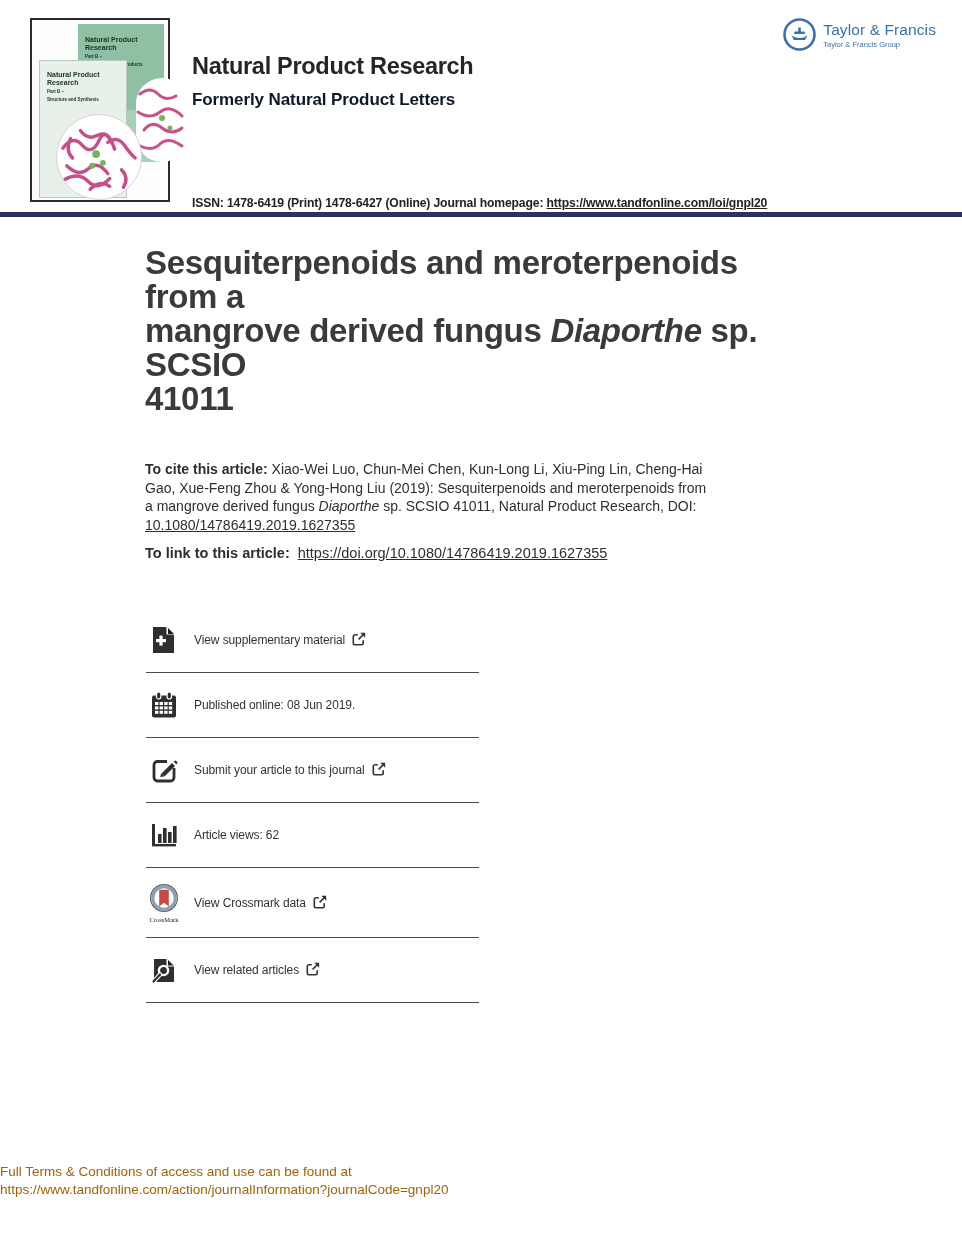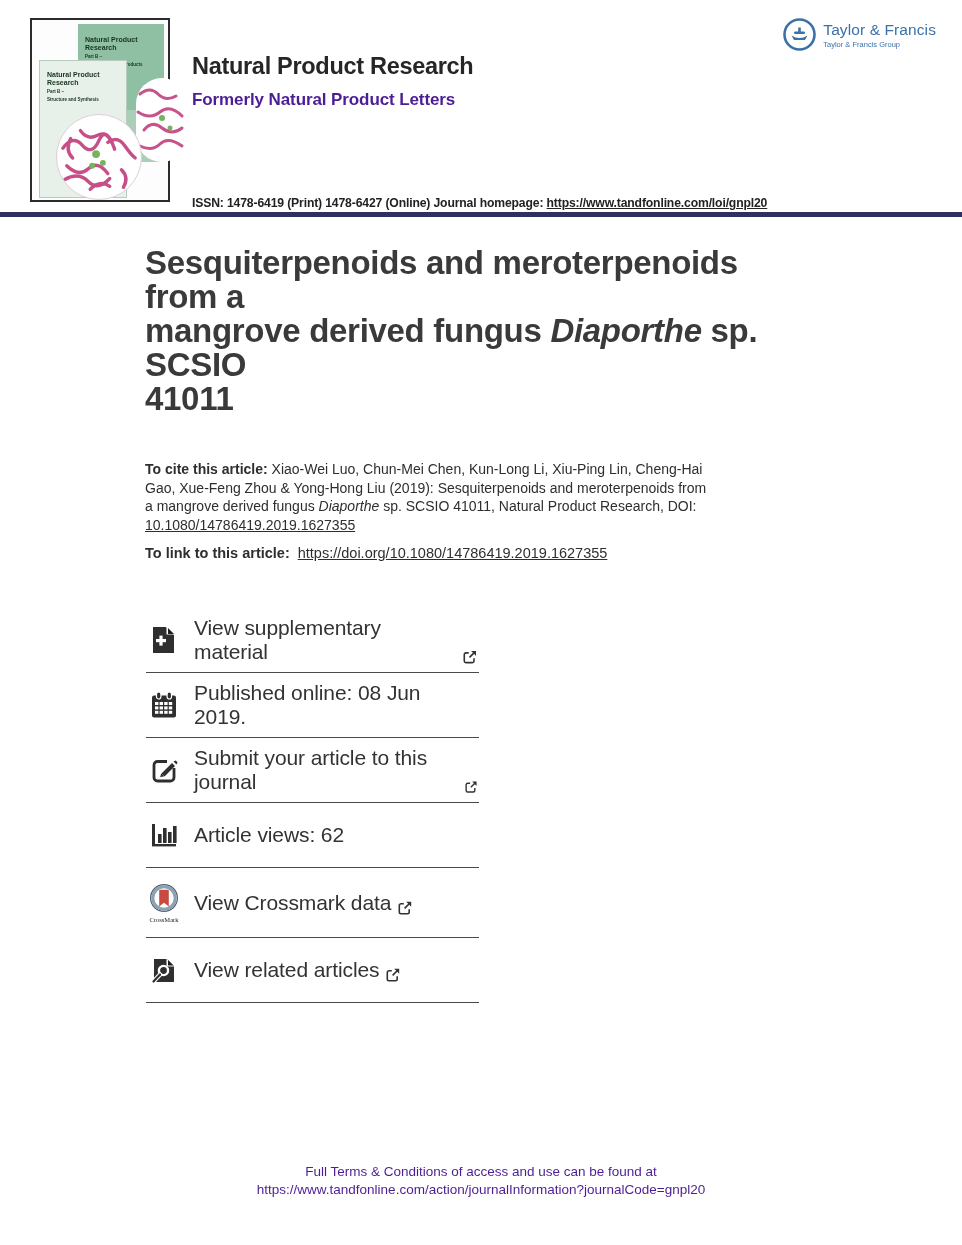--- a/index.html
+++ b/index.html
@@ -47,21 +47,21 @@
   .tf-text .tf-name { font-size: 15.5px; color: #3a72a8; font-weight: 500; letter-spacing: 0.1px; }
   .tf-text .tf-group { font-size: 7.5px; color: #3a72a8; margin-top: 1px; }
 
   
   .journal-title {
     position: absolute; left: 192px; top: 45px;
     font-size: 23.5px; font-weight: 700; color: #262626; letter-spacing: -0.3px;
   }
   .journal-subtitle {
     position: absolute; left: 192px; top: 82px;
-    font-size: 17px; font-weight: 700; color: #4c1d95; letter-spacing: -0.1px;
+    font-size: 17px; font-weight: 700; color: #0f172a; letter-spacing: -0.1px;
   }
   .issn-line {
     position: absolute; left: 192px; top: 188px;
     font-size: 12.2px; font-weight: 700; color: #222; letter-spacing: -0.15px;
     white-space: nowrap;
   }
   .issn-line a { color: #222; text-decoration: underline; }
   .header-rule {
     position: absolute; left: 0; top: 204px; width: 962px; height: 5px;
     background: #2e3060;
@@ -94,28 +94,28 @@
 
   
   .actions { position: absolute; left: 146px; top: 600px; width: 333px; }
   .action-row {
     display: flex; align-items: center; gap: 14px;
     height: 65px; border-bottom: 1px solid #4a4a4a;
     padding: 0 2px; cursor: pointer;
   }
   .action-row.tall { height: 70px; }
   .action-icon { width: 32px; flex: none; display: flex; flex-direction: column; align-items: center; }
-  .action-label { font-size: 21px; color: #333; letter-spacing: -0.1px; display: flex; align-items: flex-end; gap: 7px; }
+  .action-label { font-size: 12px; color: #333; letter-spacing: -0.1px; display: flex; align-items: center; gap: 7px; }
   .ext-icon { display: inline-block; width: 14px; height: 14px; margin-top: -2px; }
   .cm-caption { font-size: 6.5px; color: #222; margin-top: 1px; font-family: "Liberation Serif", serif; }
 
   
   .footer {
     position: absolute; left: 0; top: 1155px; width: 962px;
-    text-align: center; font-size: 13.5px; line-height: 17.5px; color: #4c1d95;
+    text-align: left; font-size: 13.5px; line-height: 17.5px; color: #a16207;
   }
   .bottom-bar {
     position: absolute; left: 62px; top: 1237px; width: 327px; height: 8px;
     background: #2e3060;
   }
 </style>
 </head>
 <body>
 
 <div class="page">

